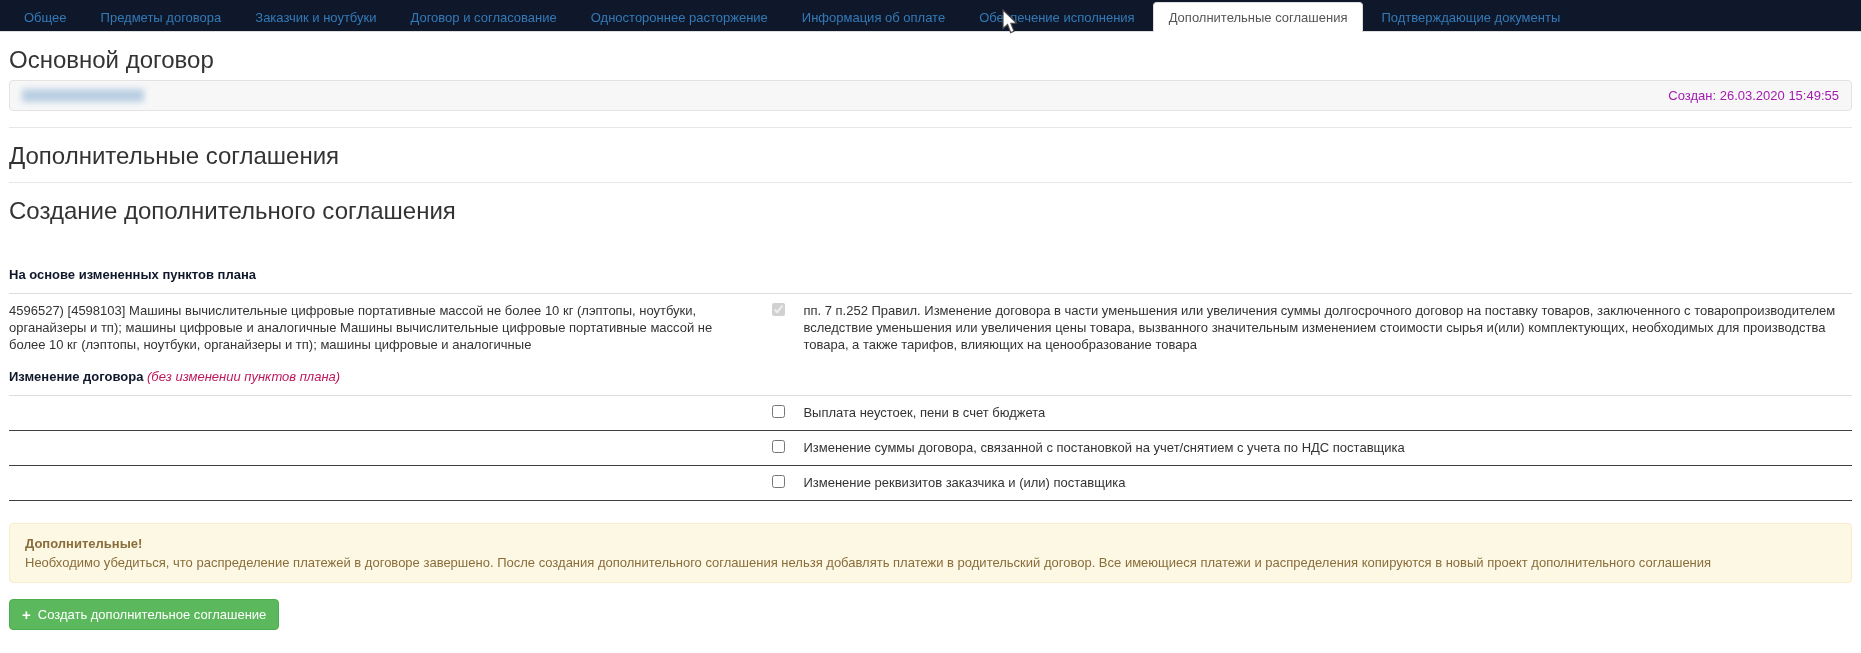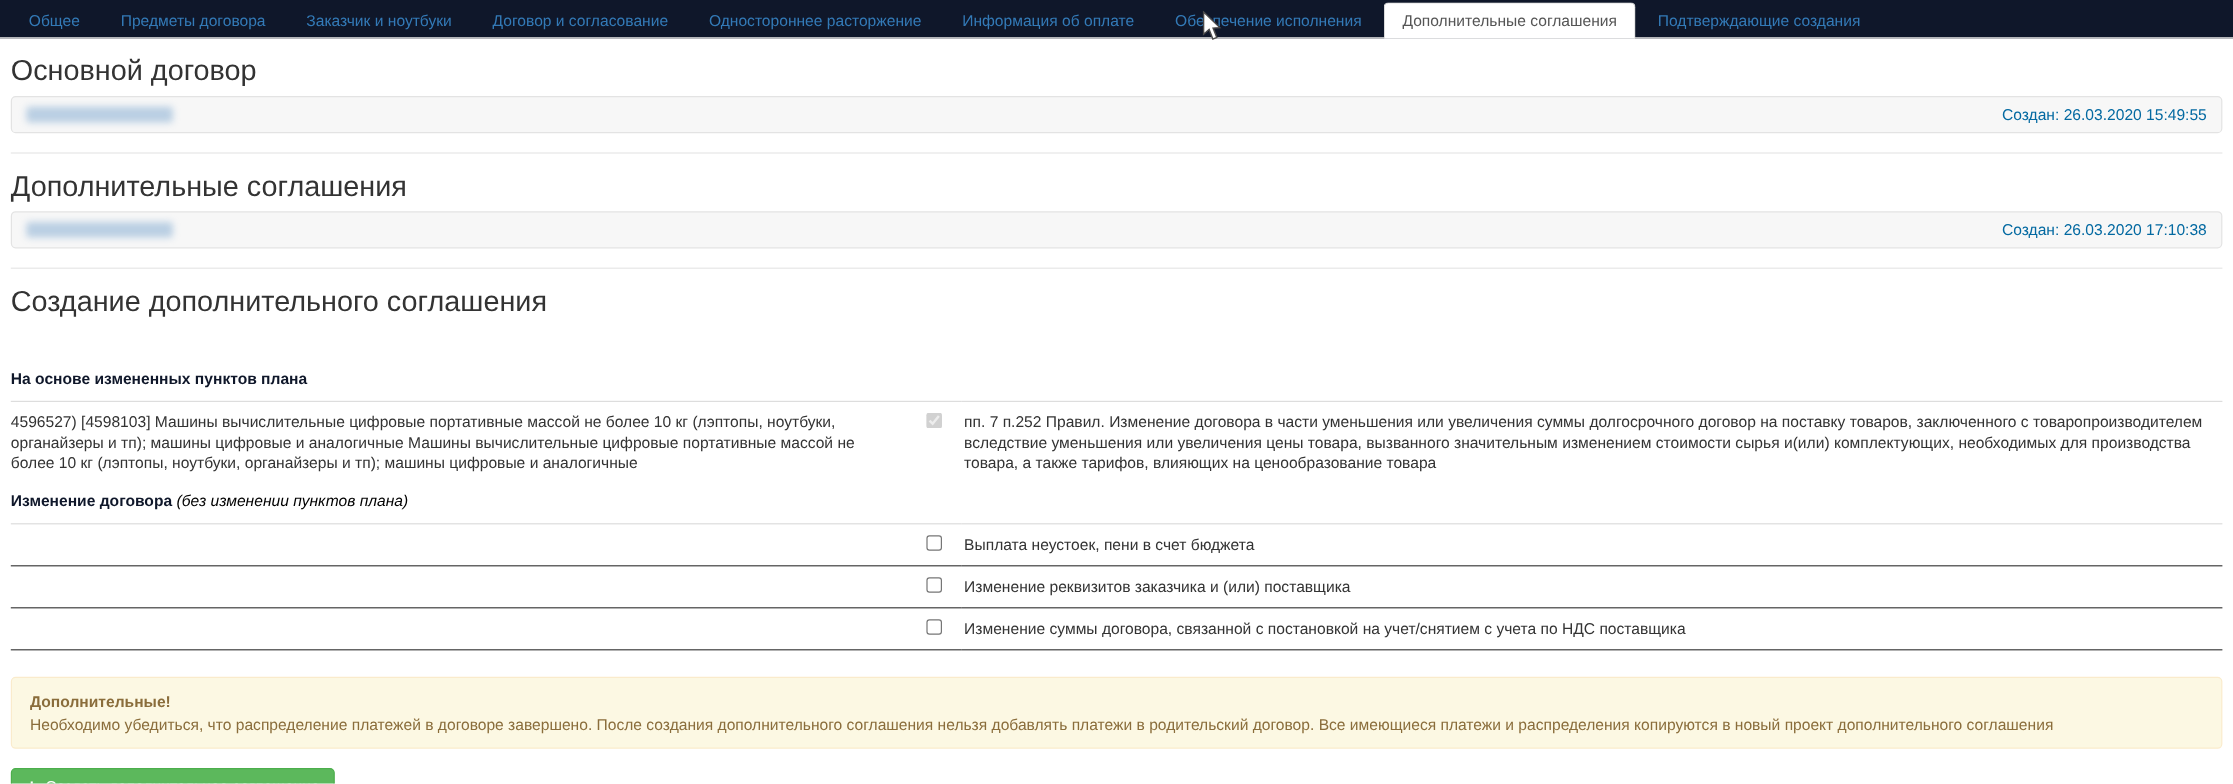--- a/index.html
+++ b/index.html
@@ -34,34 +34,34 @@
   }
   .well {
     background:#f7f7f7; border:1px solid #e3e3e3; border-radius:4px;
     min-height:31px; padding:7px 12px;
     display:flex; justify-content:space-between; align-items:center;
   }
   .redacted-link {
     display:inline-block; width:122px; height:13px; border-radius:2px;
     background:#7da7cf; filter:blur(3px); opacity:.5; cursor:pointer;
   }
-  .created-label { color:#0369a1; white-space:nowrap; }
+  .created-label { color:#a21caf; white-space:nowrap; }
   hr.divider { border:0; border-top:1px solid #e7e7e7; margin:16px 0; }
   
   table.options-table { width:100%; border-collapse:collapse; margin-top:38px; }
   table.options-table td { vertical-align:top; line-height:17px; }
   td.col-desc { width:40.5%; padding:8px 40px 8px 0; }
   td.col-cb   { width:46px; padding:9px 6px 8px 6px; text-align:center; }
   td.col-text { padding:8px 8px 8px 2px; }
   tr.header-row td {
     border-bottom:1px solid #ddd; padding:8px 0 10px 0; line-height:16px;
   }
   tr.option-row td { border-bottom:1px solid #404040; }
   .sub-header-bold { font-weight:700; color:#0f172a; }
-  .sub-header-note { font-style:italic; color:#000000; font-weight:400; }
+  .sub-header-note { font-style:italic; color:#be185d; font-weight:400; }
   input[type="checkbox"] { margin:0; width:13px; height:13px; }
   
   .alert-warning {
     margin-top:22px; padding:10px 15px;
     background:#fcf8e3; border:1px solid #faebcc; border-radius:4px;
     color:#8a6d3b; line-height:19px;
   }
   .alert-warning .warn-title { font-weight:700; }
   
   .btn-create {
@@ -79,40 +79,36 @@
 
 <nav class="tabbar">
   <a class="tab">Общее</a>
   <a class="tab">Предметы договора</a>
   <a class="tab">Заказчик и ноутбуки</a>
   <a class="tab">Договор и согласование</a>
   <a class="tab">Одностороннее расторжение</a>
   <a class="tab">Информация об оплате</a>
   <a class="tab">Обеспечение исполнения</a>
   <a class="tab active">Дополнительные соглашения</a>
-  <a class="tab">Подтверждающие создания</a>
+  <a class="tab">Подтверждающие документы</a>
 </nav>
 
 <div class="content">
 
   
   <h2 class="section-title">Основной договор</h2>
   <div class="well">
     <span class="redacted-link"></span>
     <span class="created-label">Создан: 26.03.2020 15:49:55</span>
   </div>
 
   <hr class="divider">
 
   
   <h2 class="section-title">Дополнительные соглашения</h2>
-  <div class="well">
-    <span class="redacted-link"></span>
-    <span class="created-label">Создан: 26.03.2020 17:10:38</span>
-  </div>
 
   <hr class="divider">
 
   
   <h2 class="section-title">Создание дополнительного соглашения</h2>
 
   <table class="options-table">
     <tbody>
         <tr class="header-row">
       <td colspan="3">
@@ -137,28 +133,28 @@
       <td class="col-cb">
         <input type="checkbox" style="">
       </td>
       <td class="col-text">Выплата неустоек, пени в счет бюджета</td>
     </tr>
     <tr class="option-row">
       <td class="col-desc"></td>
       <td class="col-cb">
         <input type="checkbox" style="">
       </td>
-      <td class="col-text">Изменение реквизитов заказчика и (или) поставщика</td>
+      <td class="col-text">Изменение суммы договора, связанной с постановкой на учет/снятием с учета по НДС поставщика</td>
     </tr>
     <tr class="option-row">
       <td class="col-desc"></td>
       <td class="col-cb">
         <input type="checkbox" style="">
       </td>
-      <td class="col-text">Изменение суммы договора, связанной с постановкой на учет/снятием с учета по НДС поставщика</td>
+      <td class="col-text">Изменение реквизитов заказчика и (или) поставщика</td>
     </tr>
   </tbody>
     </table>
 
   
   <div class="alert-warning">
     <div class="warn-title">Дополнительные!</div>
     <div>Необходимо убедиться, что распределение платежей в договоре завершено. После создания дополнительного соглашения нельзя добавлять платежи в родительский договор. Все имеющиеся платежи и распределения копируются в новый проект дополнительного соглашения</div>
   </div>
 

